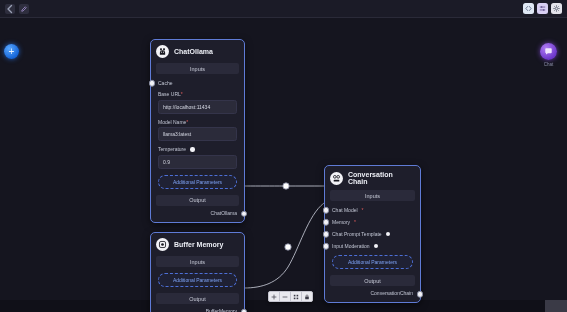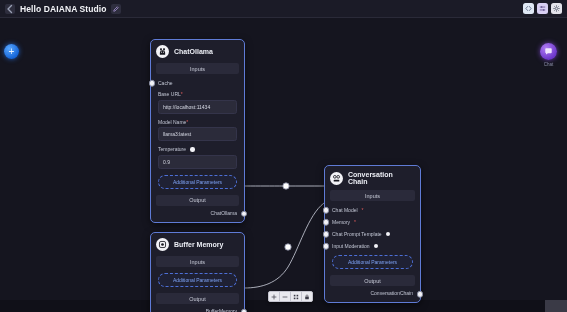--- a/index.html
+++ b/index.html
@@ -105,21 +105,20 @@
 <body>
 
 <div id="app">
 
   <div id="topbar">
     <div class="back-btn">
       <svg viewBox="0 0 10 10">
         <path d="M6.5 1.5 L3 5 L6.5 8.5" fill="none" stroke="#9aa0b5" stroke-width="1.4" stroke-linecap="round" stroke-linejoin="round"></path>
       </svg>
     </div>
-    <div class="app-title">Hello DAIANA Studio</div>
     <div class="edit-btn">
       <svg viewBox="0 0 12 12">
         <path d="M8.5 1.5 L10.5 3.5 L4 10 L1.5 10.5 L2 8 Z" fill="none" stroke="#b9a4ea" stroke-width="1.3" stroke-linejoin="round"></path>
       </svg>
     </div>
     <div class="topbar-spacer"></div>
     <div class="tb-icons">
       <div class="tb-icon" style="background:#dfe8f5">
         <svg viewBox="0 0 12 12">
           <path d="M4.5 2.5 L1.5 6 L4.5 9.5 M7.5 2.5 L10.5 6 L7.5 9.5" fill="none" stroke="#4e5a77" stroke-width="1.3" stroke-linecap="round" stroke-linejoin="round"></path>

